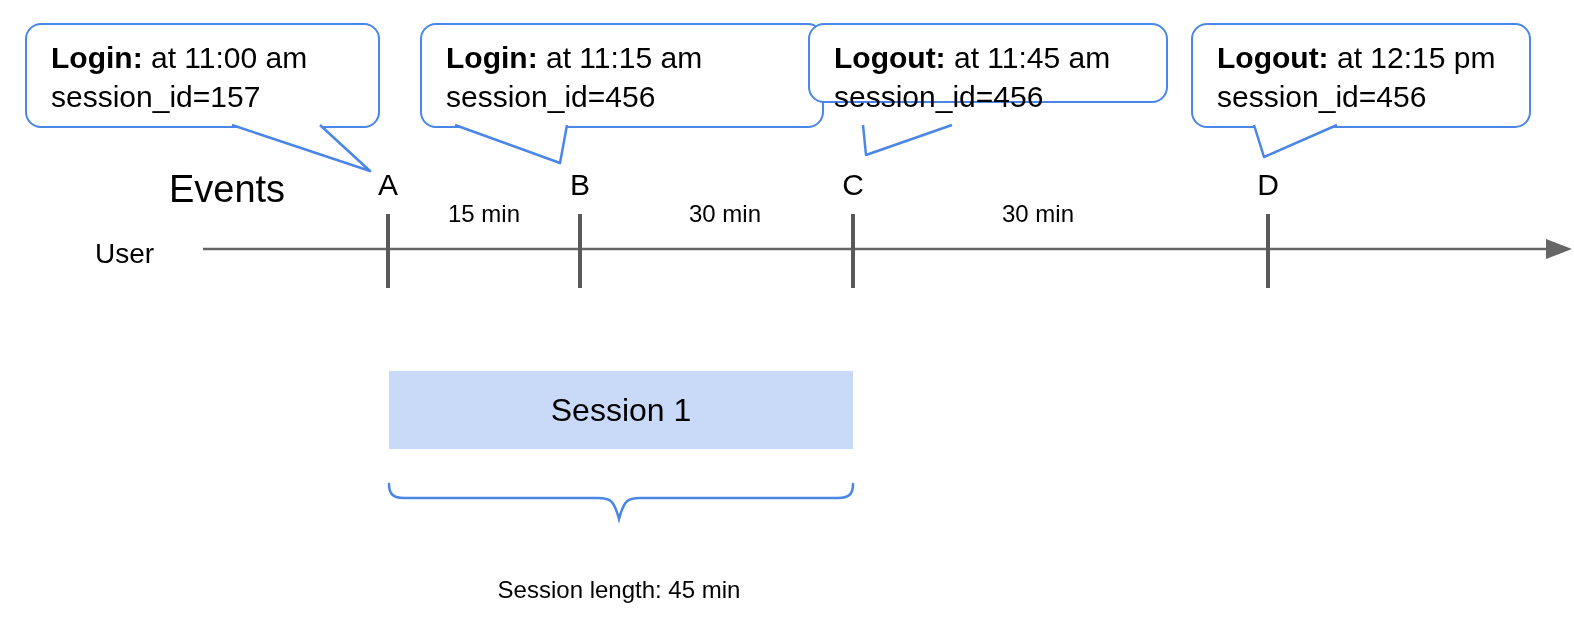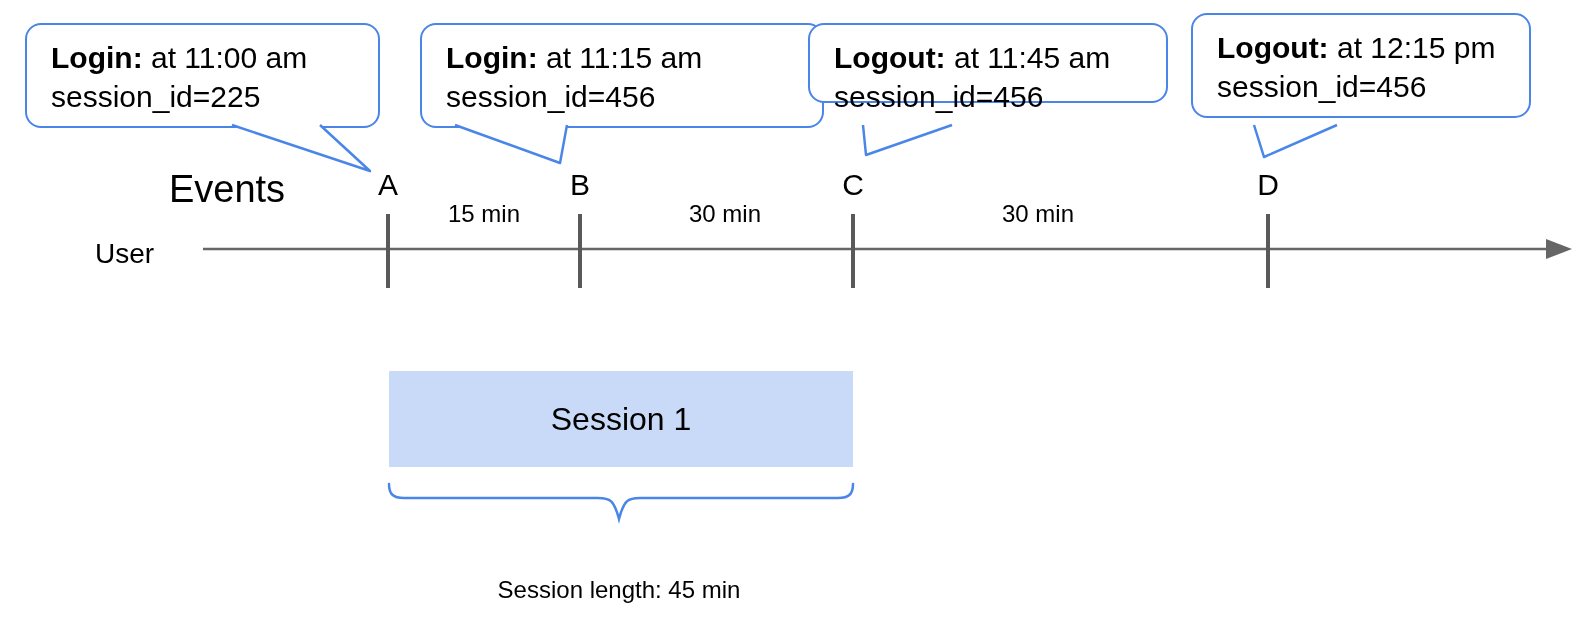--- a/index.html
+++ b/index.html
@@ -20,53 +20,53 @@
     font-size:30px;line-height:39px;white-space:nowrap;
   }
   .callout .bold{font-weight:bold;}
   .label{position:absolute;z-index:3;white-space:nowrap;}
   .centered{transform:translateX(-50%);}
   .event-letter{font-size:30px;}
   .events-label{font-size:38px;}
   .user-label{font-size:28px;}
   .interval-label{font-size:24px;}
   .session-box{
-    position:absolute;z-index:1;left:389px;top:371px;width:464px;height:96px;
+    position:absolute;z-index:1;left:389px;top:371px;width:464px;height:78px;
     background:var(--session_fill);
     display:flex;align-items:center;justify-content:center;
     font-size:32px;
   }
   .session-length{font-size:24px;}
   .tick{stroke:var(--tick_gray);stroke-width:4;}
   .axis{stroke:var(--line_gray);stroke-width:2.5;}
   .arrowhead{fill:var(--line_gray);}
   .tail{fill:#ffffff;stroke:var(--accent_blue);stroke-width:2.5;stroke-linejoin:round;}
   .brace{fill:none;stroke:var(--accent_blue);stroke-width:2.5;stroke-linecap:round;}
 </style>
 </head>
 <body>
 
 <div class="canvas">
 
   <div class="callout" style="left:25px;top:23px;width:355px;height:105px">
     <div><span class="bold">Login:</span><span> at 11:00 am</span></div>
-    <div>session_id=225</div>
+    <div>session_id=157</div>
   </div>
 
   <div class="callout" style="left:420px;top:23px;width:404px;height:105px">
     <div><span class="bold">Login:</span><span> at 11:15 am</span></div>
     <div>session_id=456</div>
   </div>
 
   <div class="callout" style="left:808px;top:23px;width:360px;height:80px">
     <div><span class="bold">Logout:</span><span> at 11:45 am</span></div>
     <div>session_id=456</div>
   </div>
 
-  <div class="callout" style="left:1191px;top:13px;width:340px;height:105px">
+  <div class="callout" style="left:1191px;top:23px;width:340px;height:105px">
     <div><span class="bold">Logout:</span><span> at 12:15 pm</span></div>
     <div>session_id=456</div>
   </div>
 
   <svg class="svg-layer" width="1574" height="630" viewBox="0 0 1574 630">
     <path class="tail" d="M 232 125 L 370 171 L 320 125"></path>
     <path class="tail" d="M 455 125 L 560 163 L 567 125"></path>
     <path class="tail" d="M 863 125 L 866 155 L 952 125"></path>
     <path class="tail" d="M 1254 125 L 1264 157 L 1337 125"></path>
 

